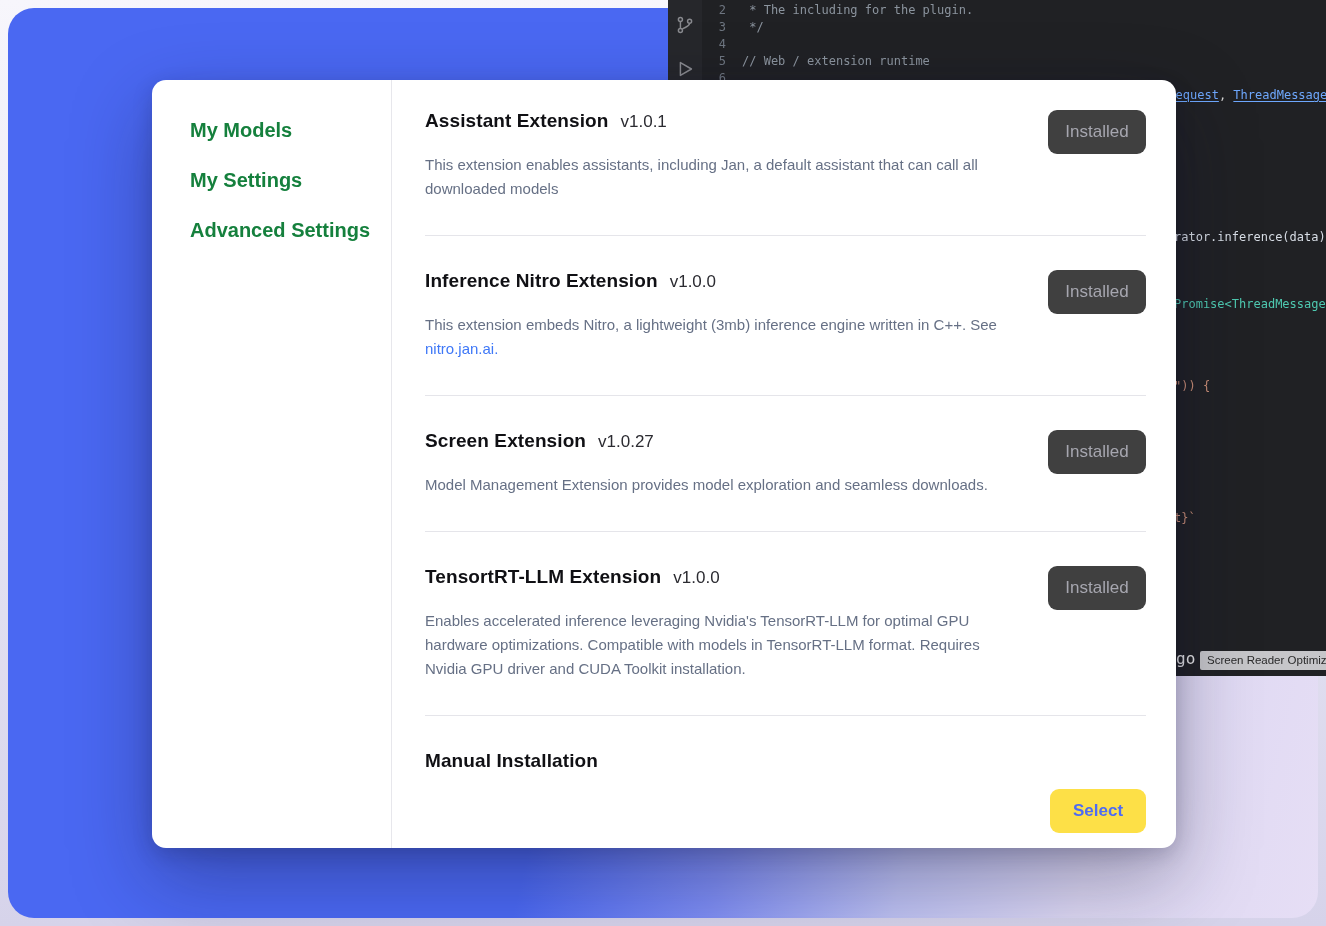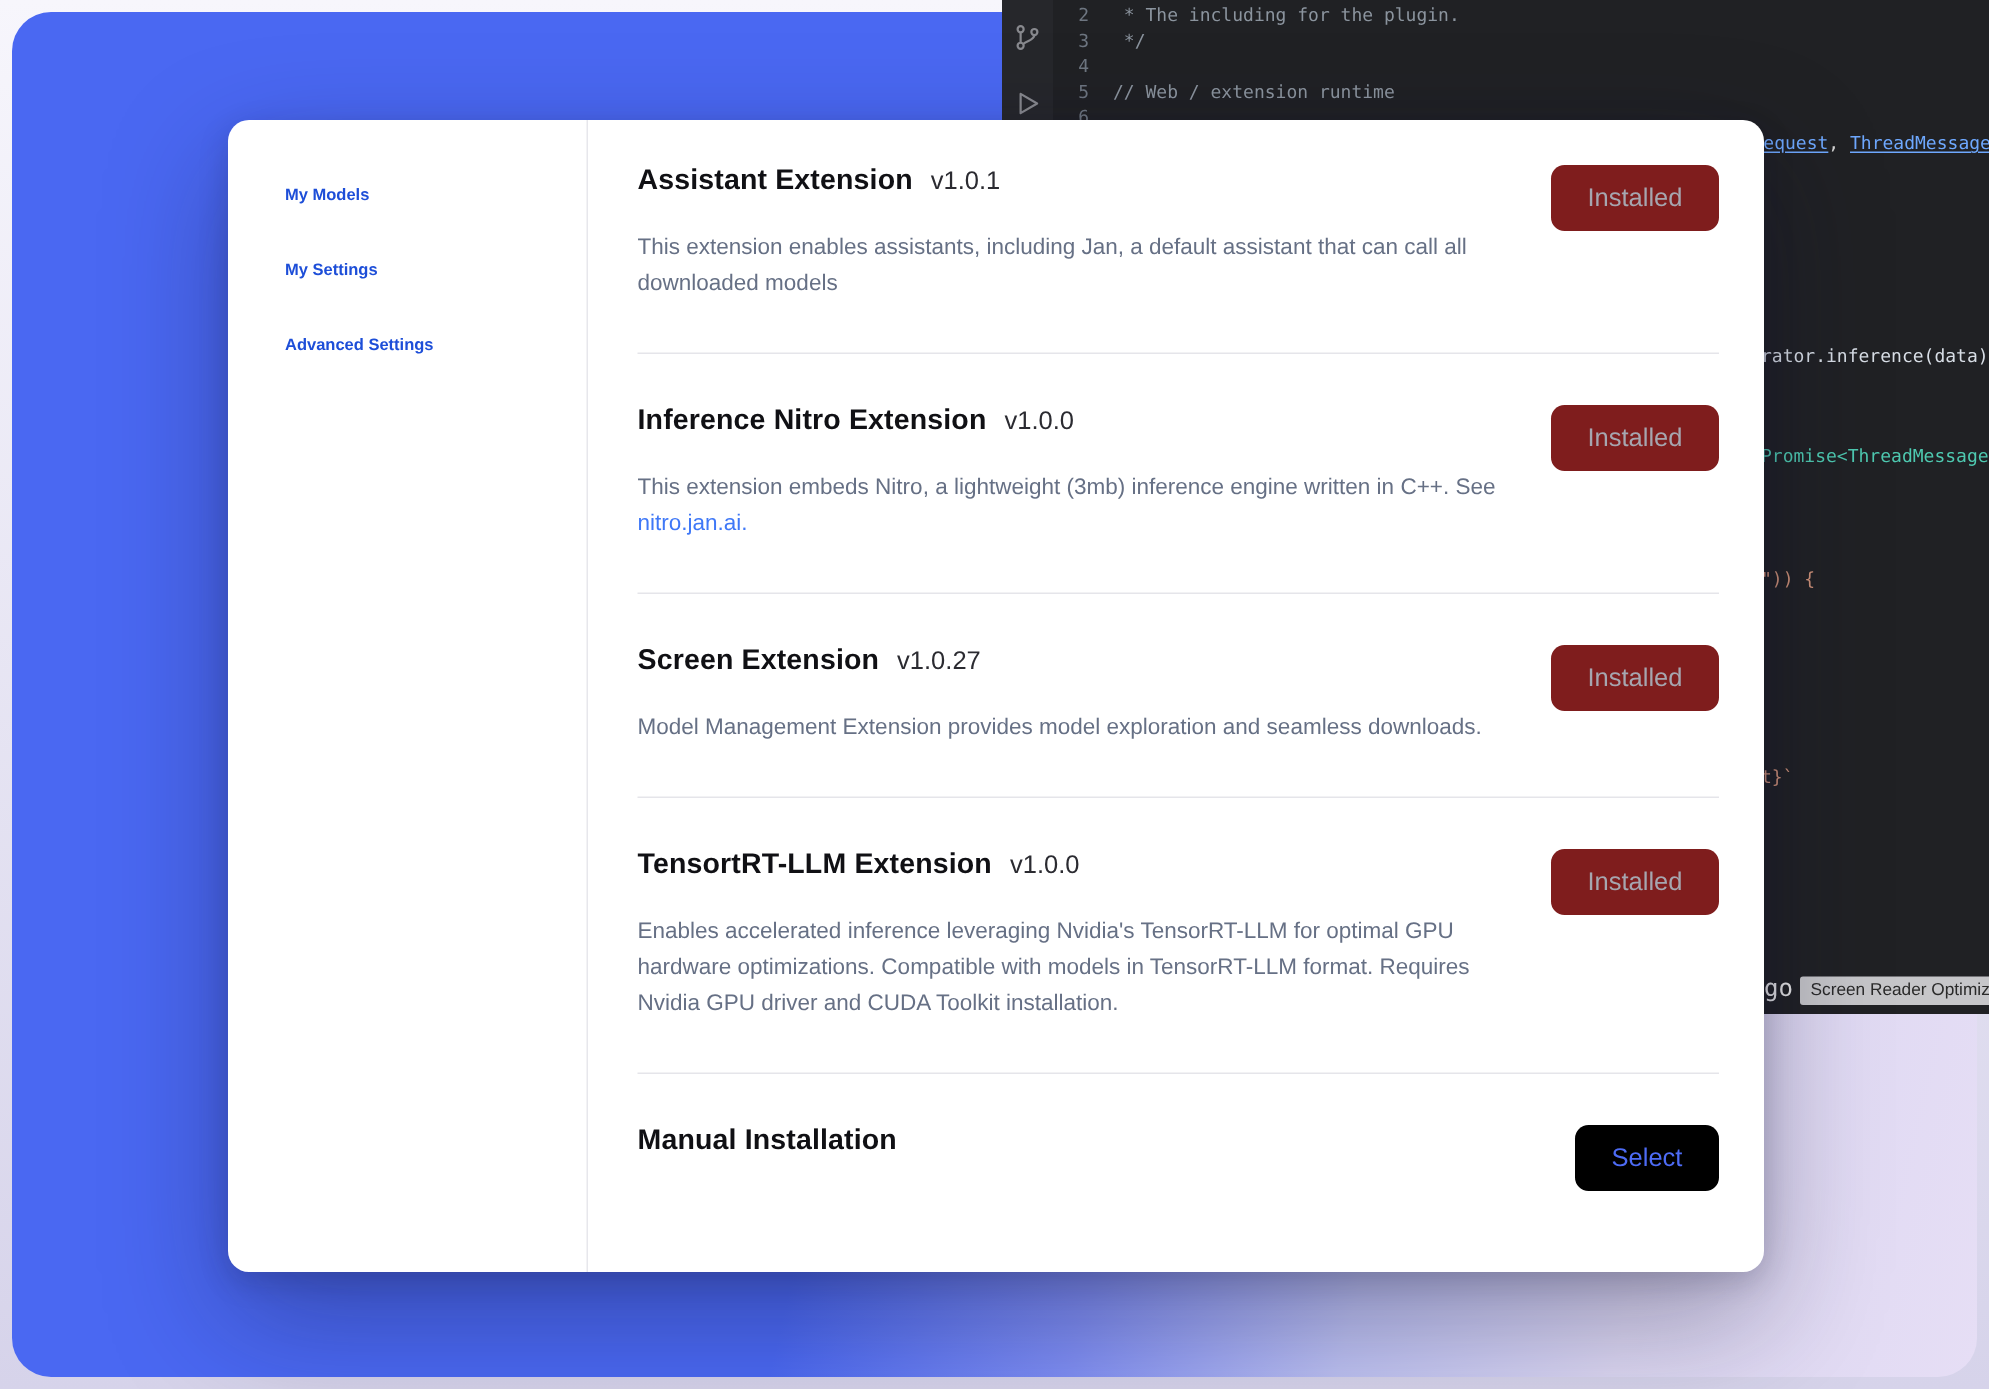--- a/index.html
+++ b/index.html
@@ -61,21 +61,21 @@
   }
   .nav {
     position: absolute; left: 0; top: 0; bottom: 0; width: 239px;
     padding: 28px 16px 0 16px;
   }
   .nav-divider {
     position: absolute; left: 239px; top: 0; bottom: 0; width: 1px; background: #e7e7ec;
   }
   .nav-item {
     height: 44px; display: flex; align-items: center; padding: 0 22px;
-    border-radius: 9px; font-size: 11px; font-weight: 600; color: #1d4ed8;
+    border-radius: 9px; font-size: 20px; font-weight: 600; color: #15803d;
     margin-bottom: 6px; cursor: pointer; white-space: nowrap;
   }
   .nav-item.active { background: #f4f4f5; }
 
   .content {
     position: absolute; left: 240px; top: 0; right: 0; bottom: 0;
     padding: 30px 30px 0 33px; overflow: hidden;
   }
   .ext {
     display: flex; align-items: flex-start; justify-content: space-between;
@@ -85,22 +85,22 @@
   .ext:last-child { border-bottom: none; }
   .ext-head { display: flex; align-items: baseline; gap: 12px; }
   .ext-name { margin: 0; font-size: 19px; font-weight: 700; color: #101014; letter-spacing: .1px; }
   .ext-ver { font-size: 17px; color: #2b2b31; }
   .ext-desc { margin: 21px 0 0; font-size: 15px; line-height: 24px; color: #667085; max-width: 582px; }
   .link { color: #3f78f7; text-decoration: none; cursor: pointer; }
   .btn {
     border: none; border-radius: 9px; height: 44px; flex: none;
     font-family: "Liberation Sans", sans-serif; font-size: 17px; cursor: pointer;
   }
-  .btn.installed { width: 112px; background: #7f1d1d; color: #a6a6af; font-weight: 500; }
-  .btn.select { width: 96px; background: #000000; color: #4d6bf4; font-weight: 400; }
+  .btn.installed { width: 98px; background: #404040; color: #a6a6af; font-weight: 500; }
+  .btn.select { width: 96px; background: #fde047; color: #4d6bf4; font-weight: 700; margin-top: 39px; }
 </style>
 </head>
 <body>
 
 <div class="stage">
 
   <div class="blue-panel"></div>
 
   <div class="editor">
     <div class="activity-bar">

